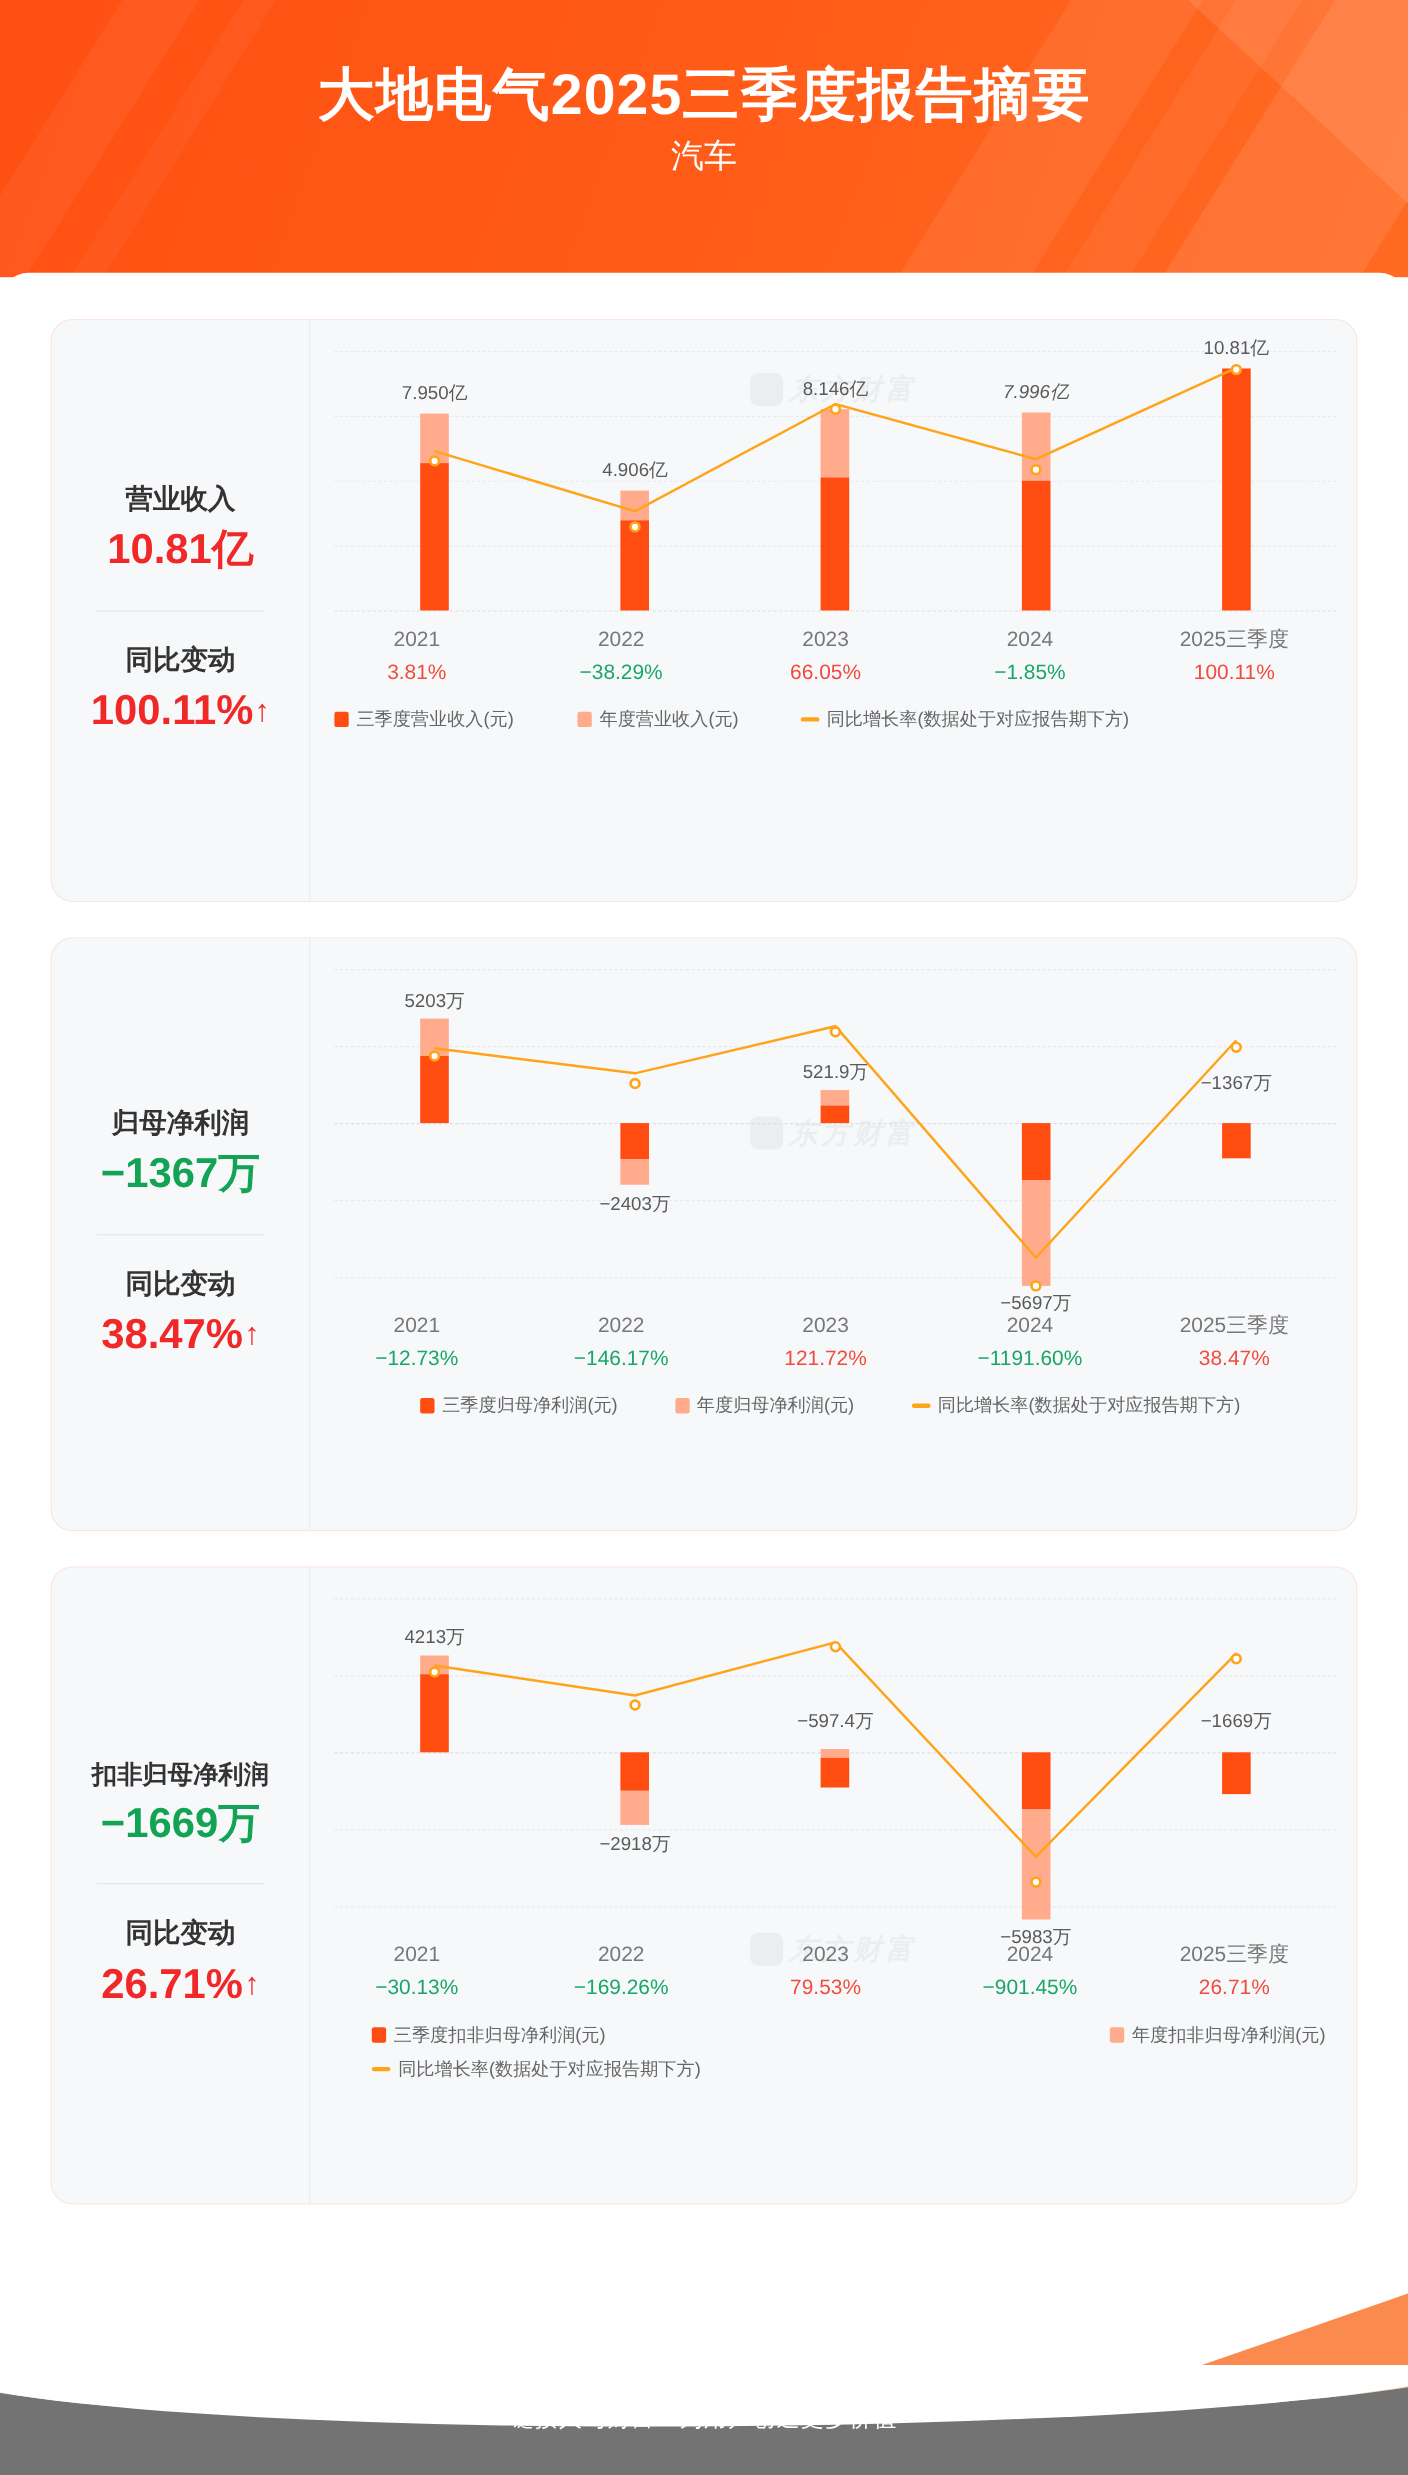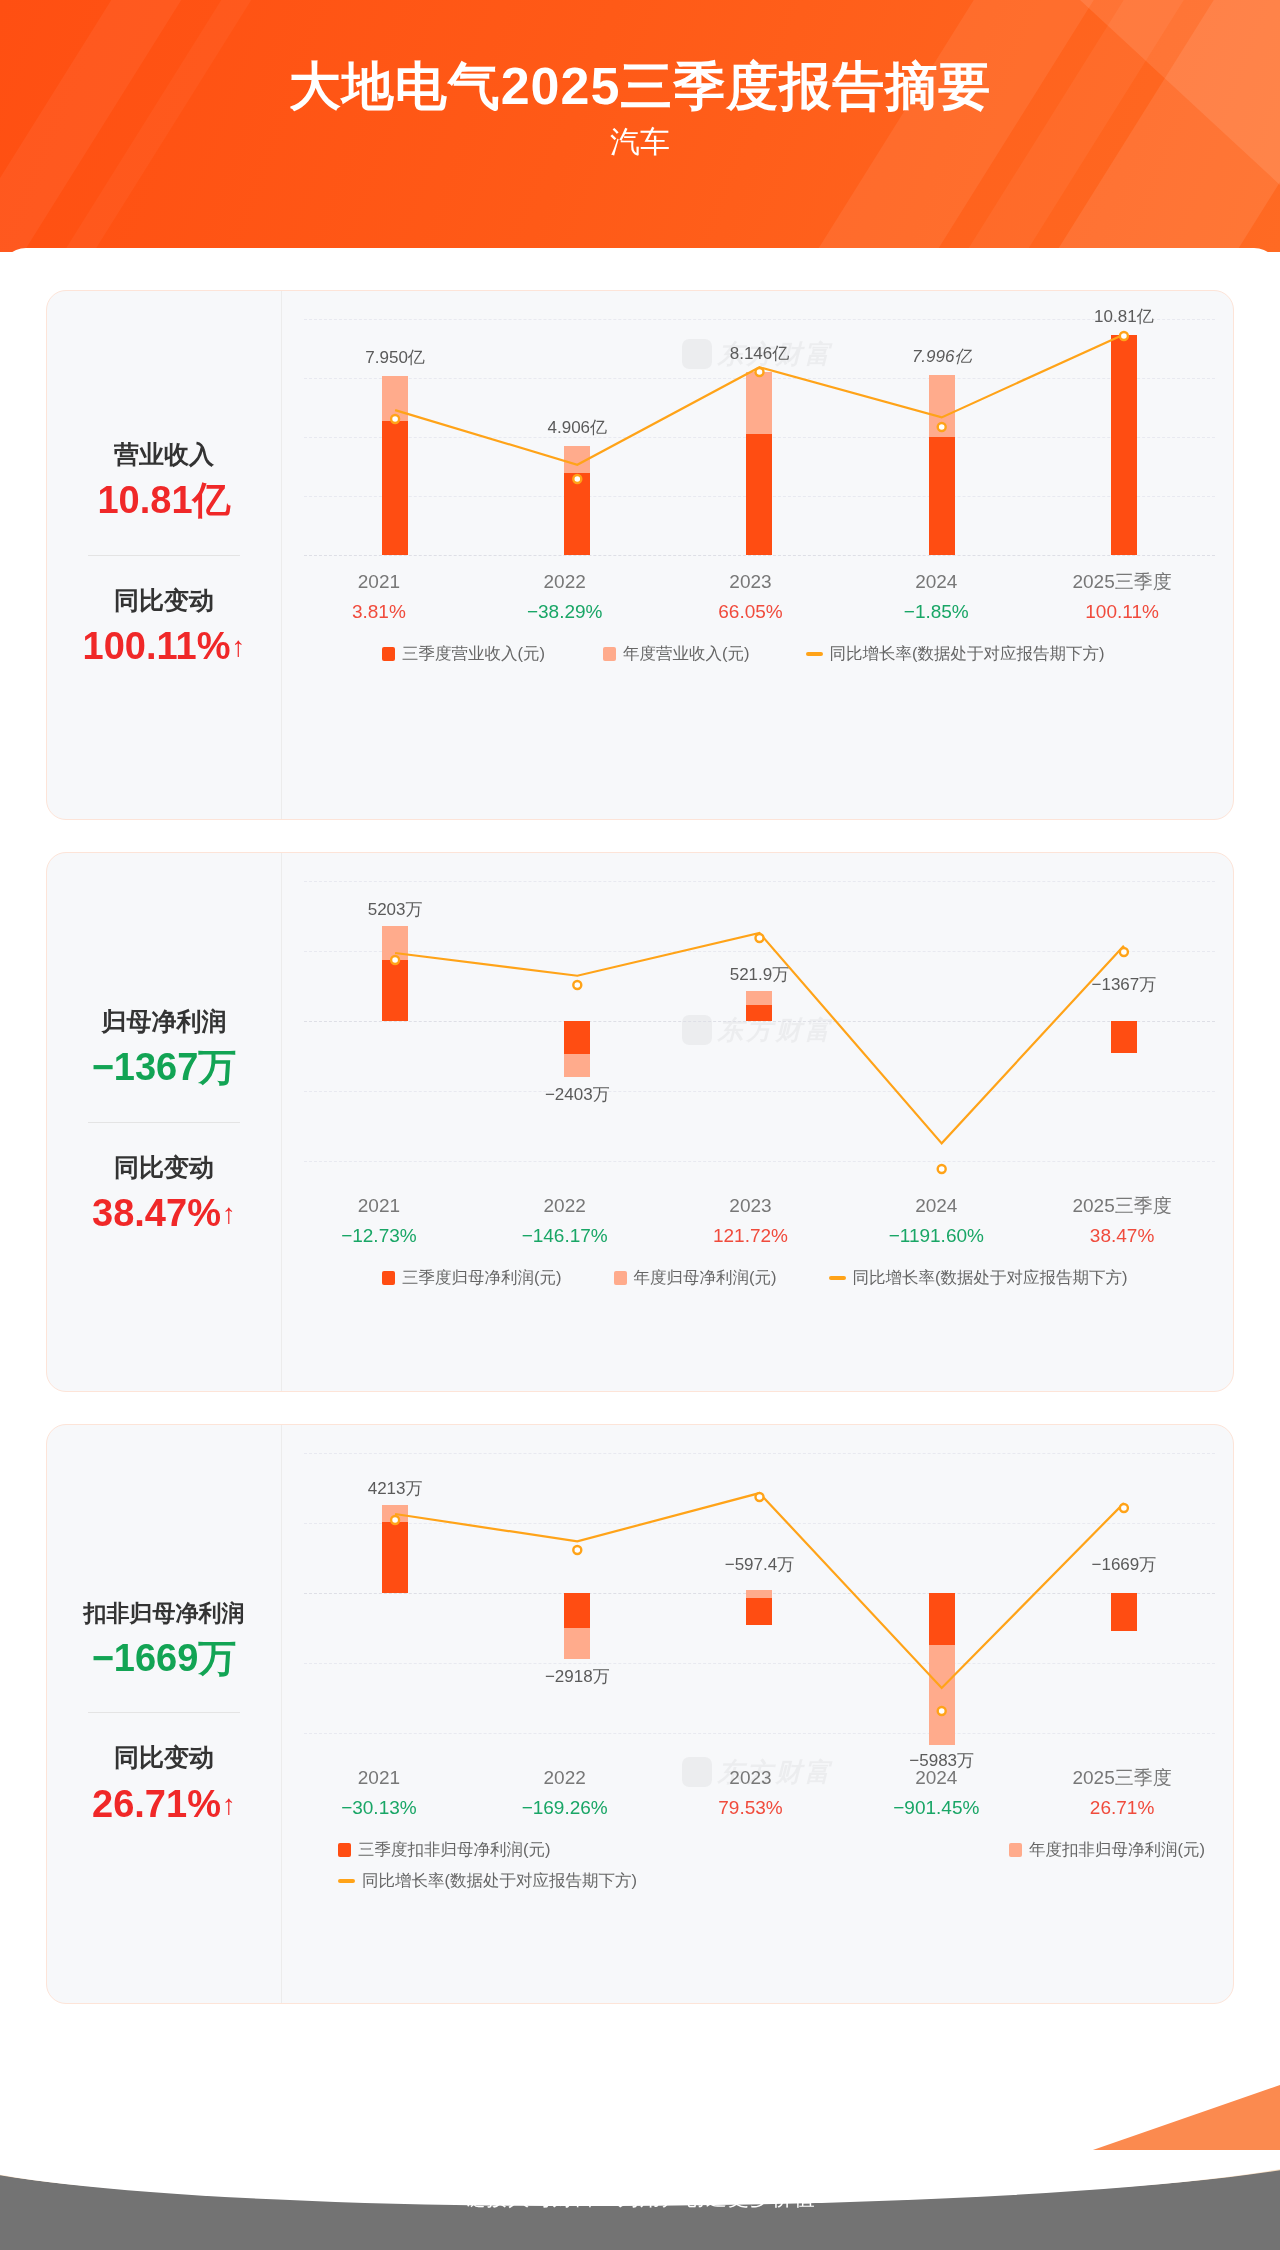--- a/index.html
+++ b/index.html
@@ -279,21 +279,21 @@
             <div class="axis-year">2024</div>
             <div class="axis-pct green">−1.85%</div>
           </div>
           <div class="axis-cell">
             <div class="axis-year">2025三季度</div>
             <div class="axis-pct red">100.11%</div>
           </div>
         </div>
 
         <div class="legend" id="legend-revenue">
-          <div class="lg-item" style="margin-left:78px;">
+          <div class="lg-item" style="">
             <span class="lg-sq" style="background:#ff4d12;"></span>
             <span>三季度营业收入(元)</span>
           </div>
           <div class="lg-item" style="margin-left:58px;">
             <span class="lg-sq" style="background:#ffab8c;"></span>
             <span>年度营业收入(元)</span>
           </div>
           <div class="lg-item" style="margin-left:56px;">
             <span class="lg-ln"></span>
             <span>同比增长率(数据处于对应报告期下方)</span>
@@ -344,20 +344,27 @@
           </div>
 
           <div class="bar-col" style="left:40%;width:20%;">
             <div class="bar" style="top:110px;height:30px;">
               <div class="seg-y" style="top:0;height:14px;"></div>
               <div class="seg-q" style="top:14px;bottom:0;"></div>
             </div>
             <div class="bar-label" style="top:82px;">521.9万</div>
           </div>
 
+          <div class="bar-col" style="left:60%;width:20%;">
+            <div class="bar" style="top:140px;height:148px;">
+              <div class="seg-q" style="top:0;height:52px;"></div>
+              <div class="seg-y" style="top:52px;bottom:0;"></div>
+            </div>
+            <div class="bar-label" style="top:292px;">−5697万</div>
+          </div>
 
           <div class="bar-col" style="left:80%;width:20%;">
             <div class="bar" style="top:140px;height:32px;">
               <div class="seg-q" style="top:0;bottom:0;"></div>
             </div>
             <div class="bar-label" style="top:92px;">−1367万</div>
           </div>
 
           <svg class="line-layer" viewBox="0 0 1000 300" preserveAspectRatio="none">
             <polyline points="100,79 300,104 500,57 700,288 900,71" fill="none" stroke="#ffa318" stroke-width="2.2" vector-effect="non-scaling-stroke"></polyline>

